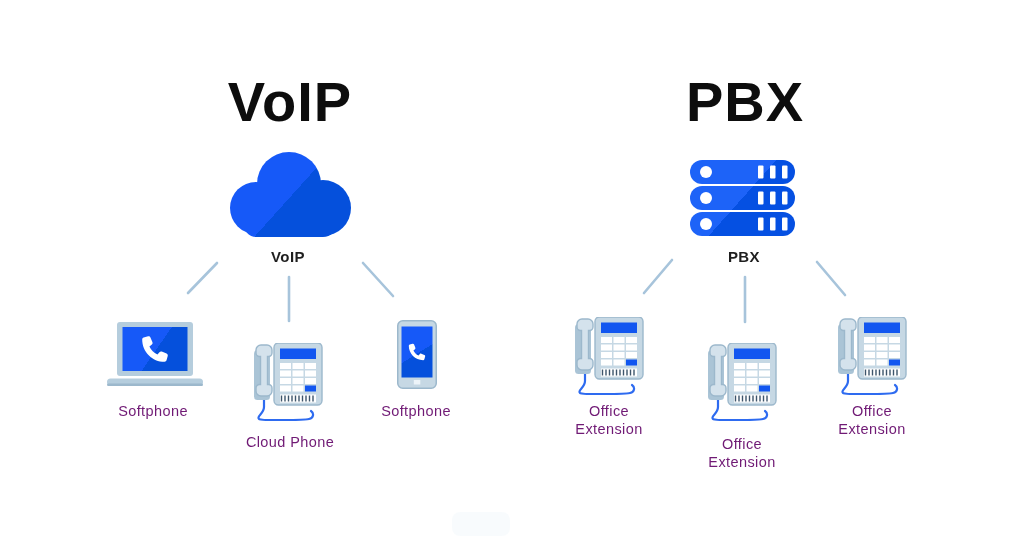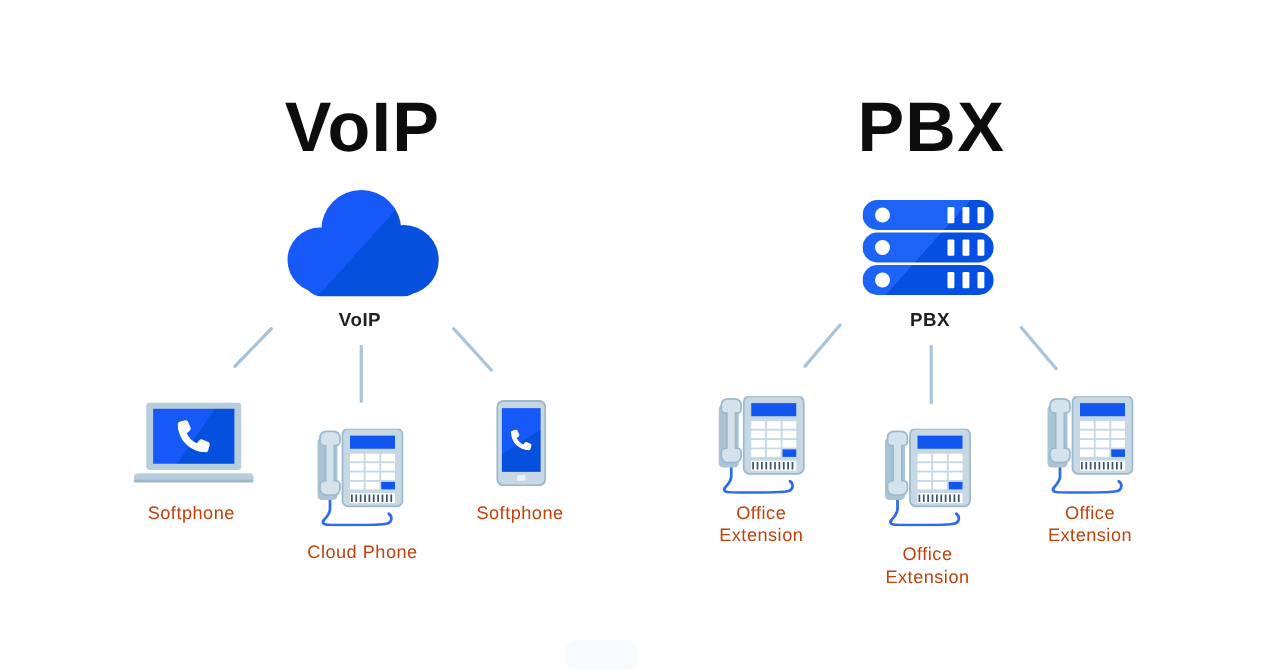--- a/index.html
+++ b/index.html
@@ -2,21 +2,21 @@
 <html><head>
 <meta charset="utf-8">
 <style>
   * { margin:0; padding:0; box-sizing:border-box; }
   html,body { width:1024px; height:536px; }
   body { background:#ffffff; font-family:"Liberation Sans", sans-serif; overflow:hidden; }
   .canvas { position:relative; width:1024px; height:536px; background:#ffffff; }
   .abs { position:absolute; }
   .title { font-size:56px; font-weight:800; color:#0d0d0d; text-align:center; letter-spacing:1px;margin-top:27px; }
   .hub-label { font-size:15px; font-weight:700; color:#1f1f1f; text-align:center; letter-spacing:.4px; }
-  .dev-label { font-size:14.5px; font-weight:400; color:#c2410c; text-align:center; letter-spacing:.4px; line-height:1.22; }
+  .dev-label { font-size:14.5px; font-weight:400; color:#701a75; text-align:center; letter-spacing:.4px; line-height:1.22; }
   .connectors { position:absolute; left:0; top:0; width:1024px; height:536px; }
   .watermark { left:452px; top:512px; width:58px; height:24px; background:#f6fafc; border-radius:8px; opacity:.8; }
 </style>
 </head>
 <body>
 
 <div class="canvas">
 
   <svg class="connectors" viewBox="0 0 1024 536">
     <g stroke="#A7C4DB" stroke-width="2.6" stroke-linecap="round">

